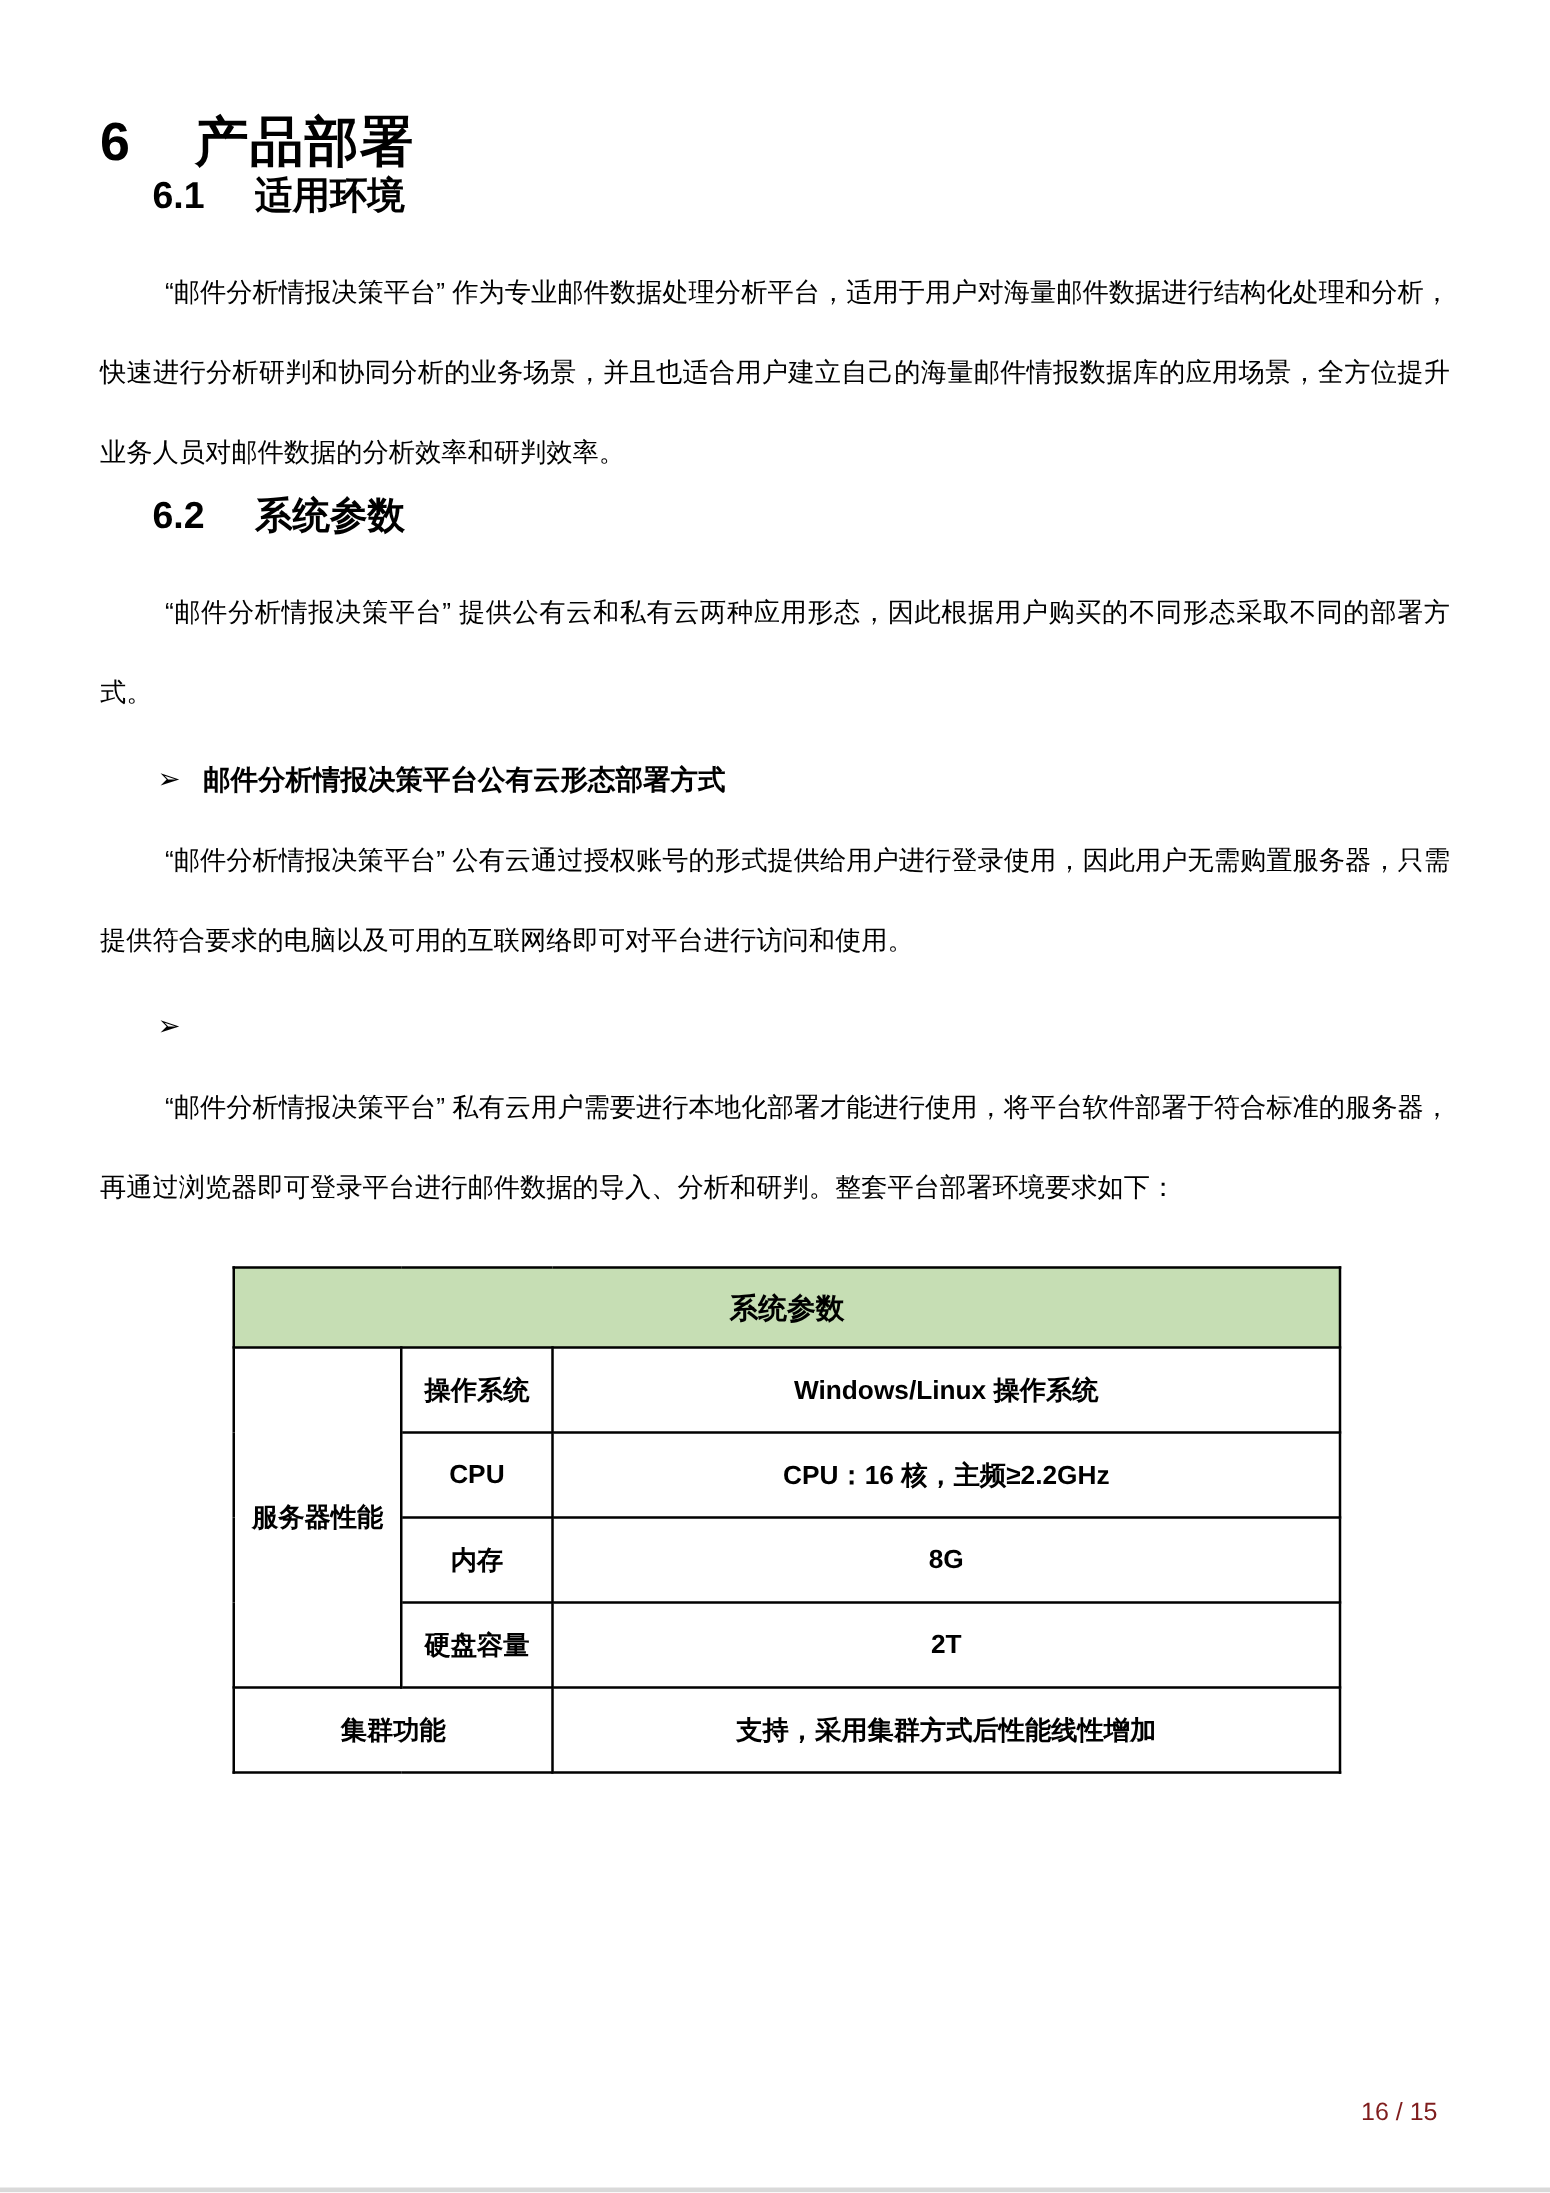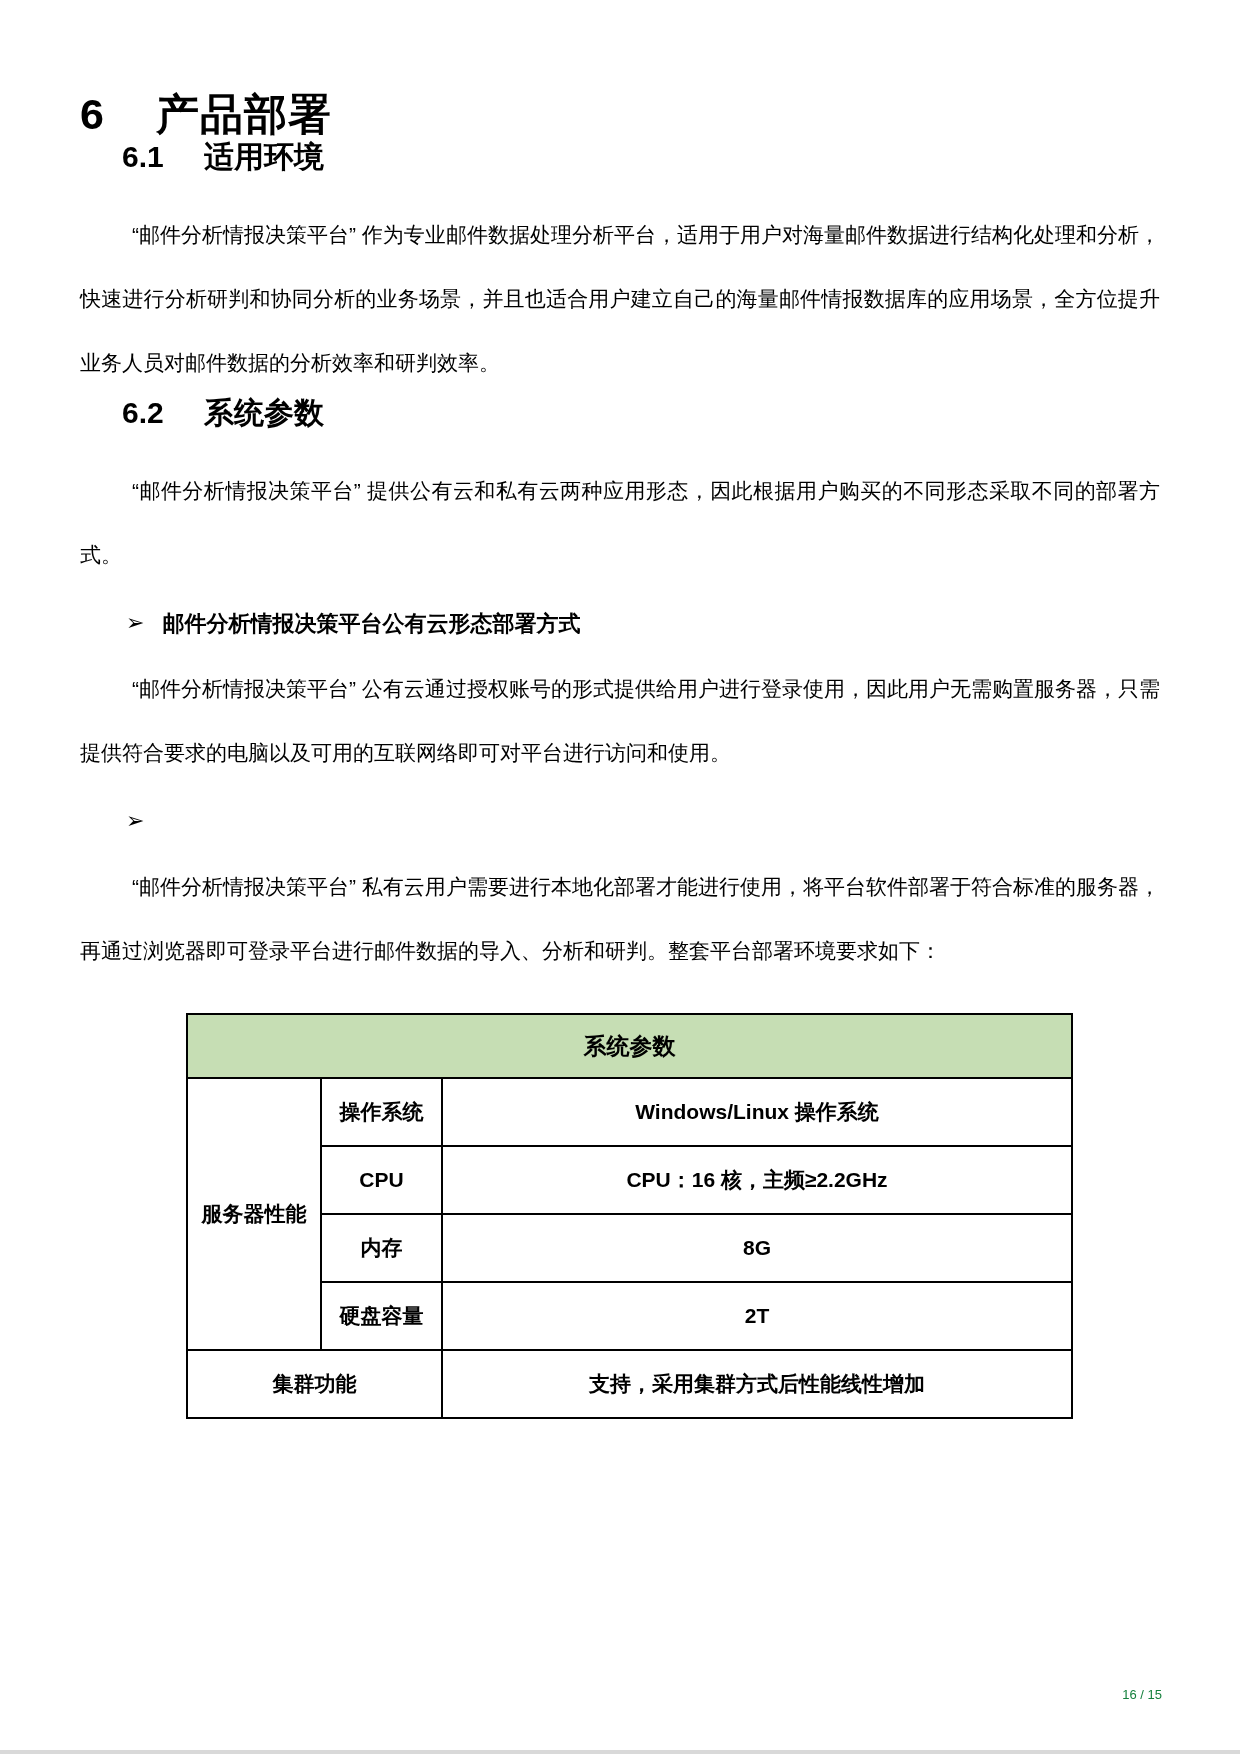--- a/index.html
+++ b/index.html
@@ -74,24 +74,24 @@
   }
   table.sysparams th {
     height: 62px;
     font-size: 23px;
     font-weight: 700;
     background: #c6deb4;
   }
   table.sysparams td { height: 66px; }
   .footer {
     position: absolute;
-    right: 78px;
+    right: 90px;
     bottom: 52px;
-    font-size: 13px;
-    color: #15803d;
+    font-size: 20px;
+    color: #7f1d1d;
   }
   .page-edge {
     position: absolute;
     left: 0; right: 0; bottom: 0;
     height: 4px;
     background: #d9d9d9;
   }
 </style>
 </head>
 <body>

